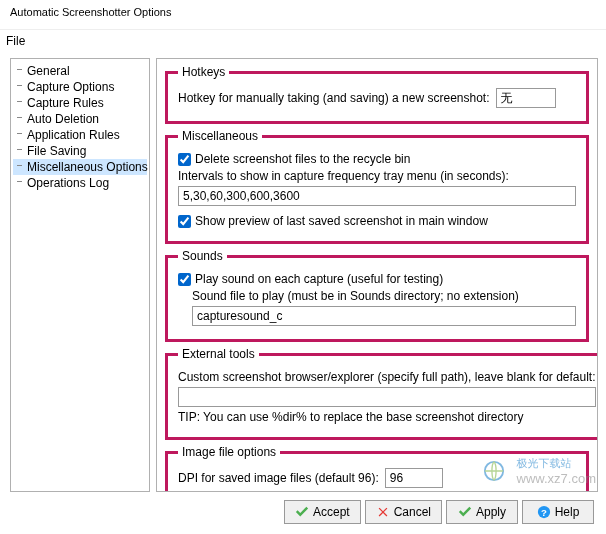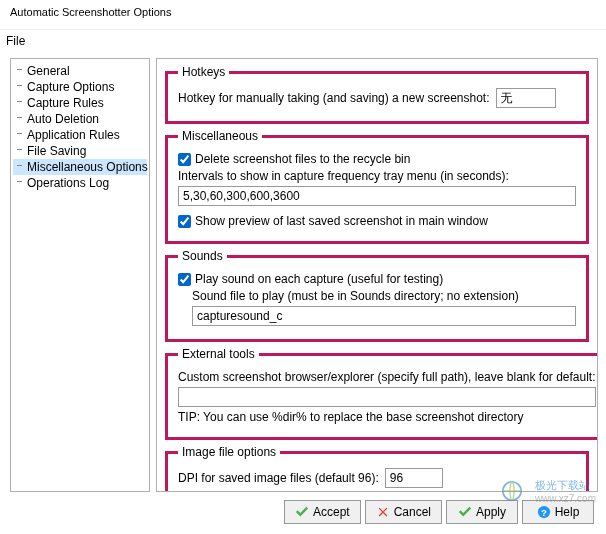--- a/index.html
+++ b/index.html
@@ -18,22 +18,22 @@
 .row { margin: 3px 0; display: flex; align-items: center; gap: 6px; }
 .lbl { white-space: nowrap; }
 .checkbox { display: flex; align-items: center; gap: 4px; }
 input[type="checkbox"] { width: 13px; height: 13px; accent-color: #0066cc; }
 input[type="text"] { border: 1px solid #999; padding: 2px 4px; font-size: 12px; font-family: inherit; height: 20px; }
 .full { width: 100%; }
 .indent { margin-left: 14px; }
 .footer { display: flex; justify-content: flex-end; gap: 4px; padding: 6px 12px; }
 .btn { display: inline-flex; align-items: center; gap: 4px; border: 1px solid #999; background: #f0f0f0; padding: 3px 10px; font-size: 12px; cursor: default; min-width: 72px; justify-content: center; height: 24px; }
 .icon { width: 14px; height: 14px; display: inline-block; }
-.watermark { position: absolute; right: 10px; bottom: 30px; opacity: 0.55; font-size: 11px; color: #1a7fc9; pointer-events: none; display:flex; align-items:center; gap:12px;}
-.watermark-sub { font-size:10px; color:#888; display:block; }
+.watermark { position: absolute; right: 10px; bottom: 48px; opacity: 0.55; font-size: 11px; color: #1a7fc9; pointer-events: none; display:flex; align-items:center; gap:12px;}
+.watermark-sub { font-size:13px; color:#888; display:block; }
 </style>
 </head>
 <body>
 
 <div class="titlebar">Automatic Screenshotter Options</div>
 <div class="menubar">
   <span class="menu-item">File</span>
 </div>
 
 <div class="content">

